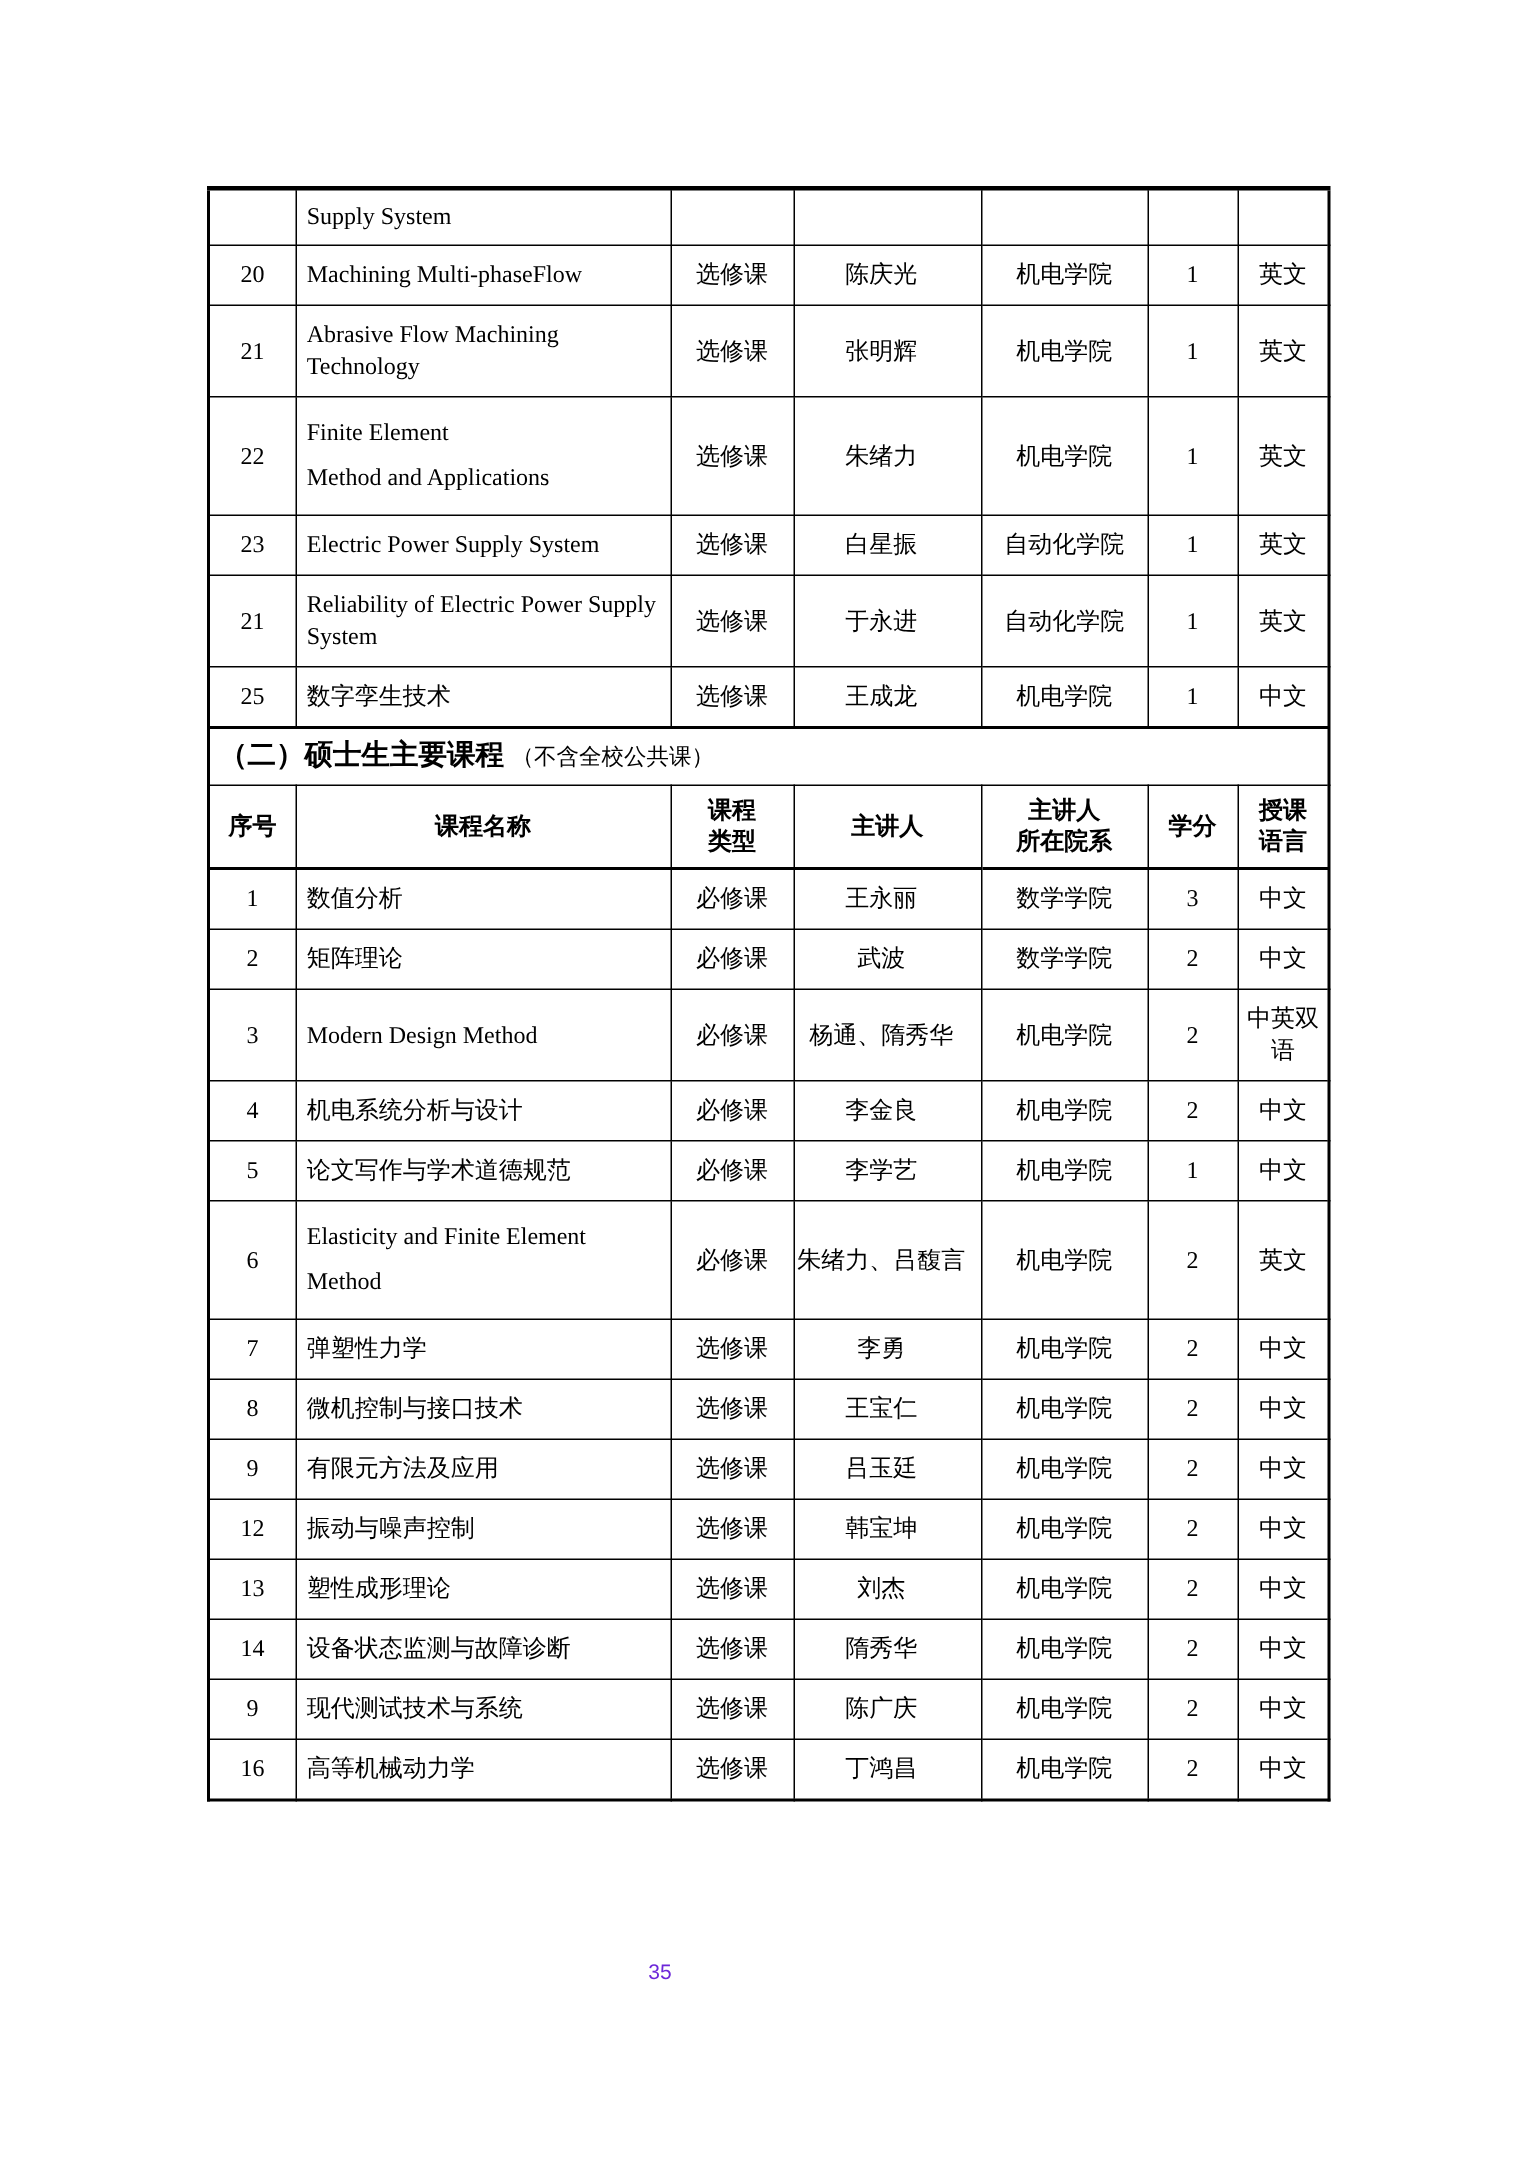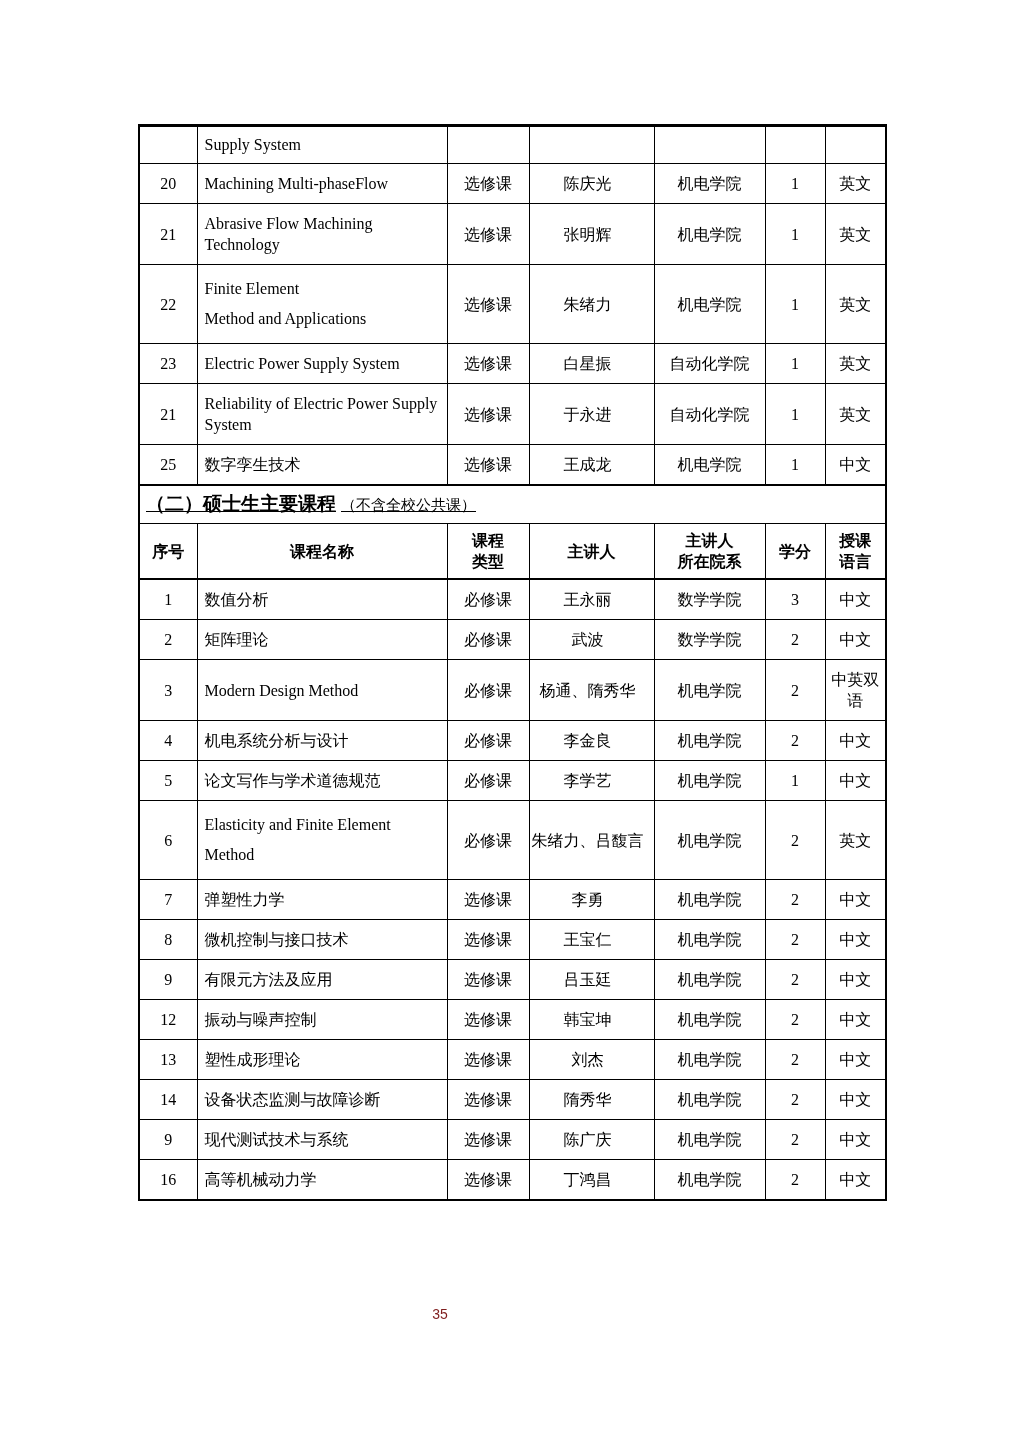--- a/index.html
+++ b/index.html
@@ -19,32 +19,32 @@
     vertical-align:middle; text-align:center; padding:9px 4px;
     white-space:pre-line; word-wrap:break-word;
   }
   td.col-name { text-align:left; padding-left:7px; padding-right:7px; }
   td.col-teacher { padding-left:2px; padding-right:10px; }
   td.col-lang { padding-left:3px; padding-right:3px; }
   td.spaced { line-height:30px;margin-top:12px; }
   tr.partial-row td { padding-top:7px; padding-bottom:8px; }
   tr.section-row td {
     text-align:left; border-top:2px solid #000; border-bottom:1px solid #000;
-    padding:7px 6px; white-space:normal;text-decoration:underline;
+    padding:7px 6px; white-space:normal;
   }
   .sec-title { font-size:19px; font-weight:bold; }
   .sec-note  { font-size:15px; margin-left:5px; }
   tr.header-row td {
     font-weight:bold; border-bottom:2px solid #000; padding:6px 2px;
     text-align:center;
   }
   .page-number {
     position:absolute; top:1306px; left:0; width:880px; text-align:center;
     font-size:14px; font-family:"Liberation Sans","DejaVu Sans",sans-serif;
-    color:#7f1d1d;
+    color:#6d28d9;
   }
 </style>
 </head>
 <body>
 
 <div class="page">
   <div class="table-wrap">
     <table class="course-table">
       <colgroup>
         <col style="width:58px">

